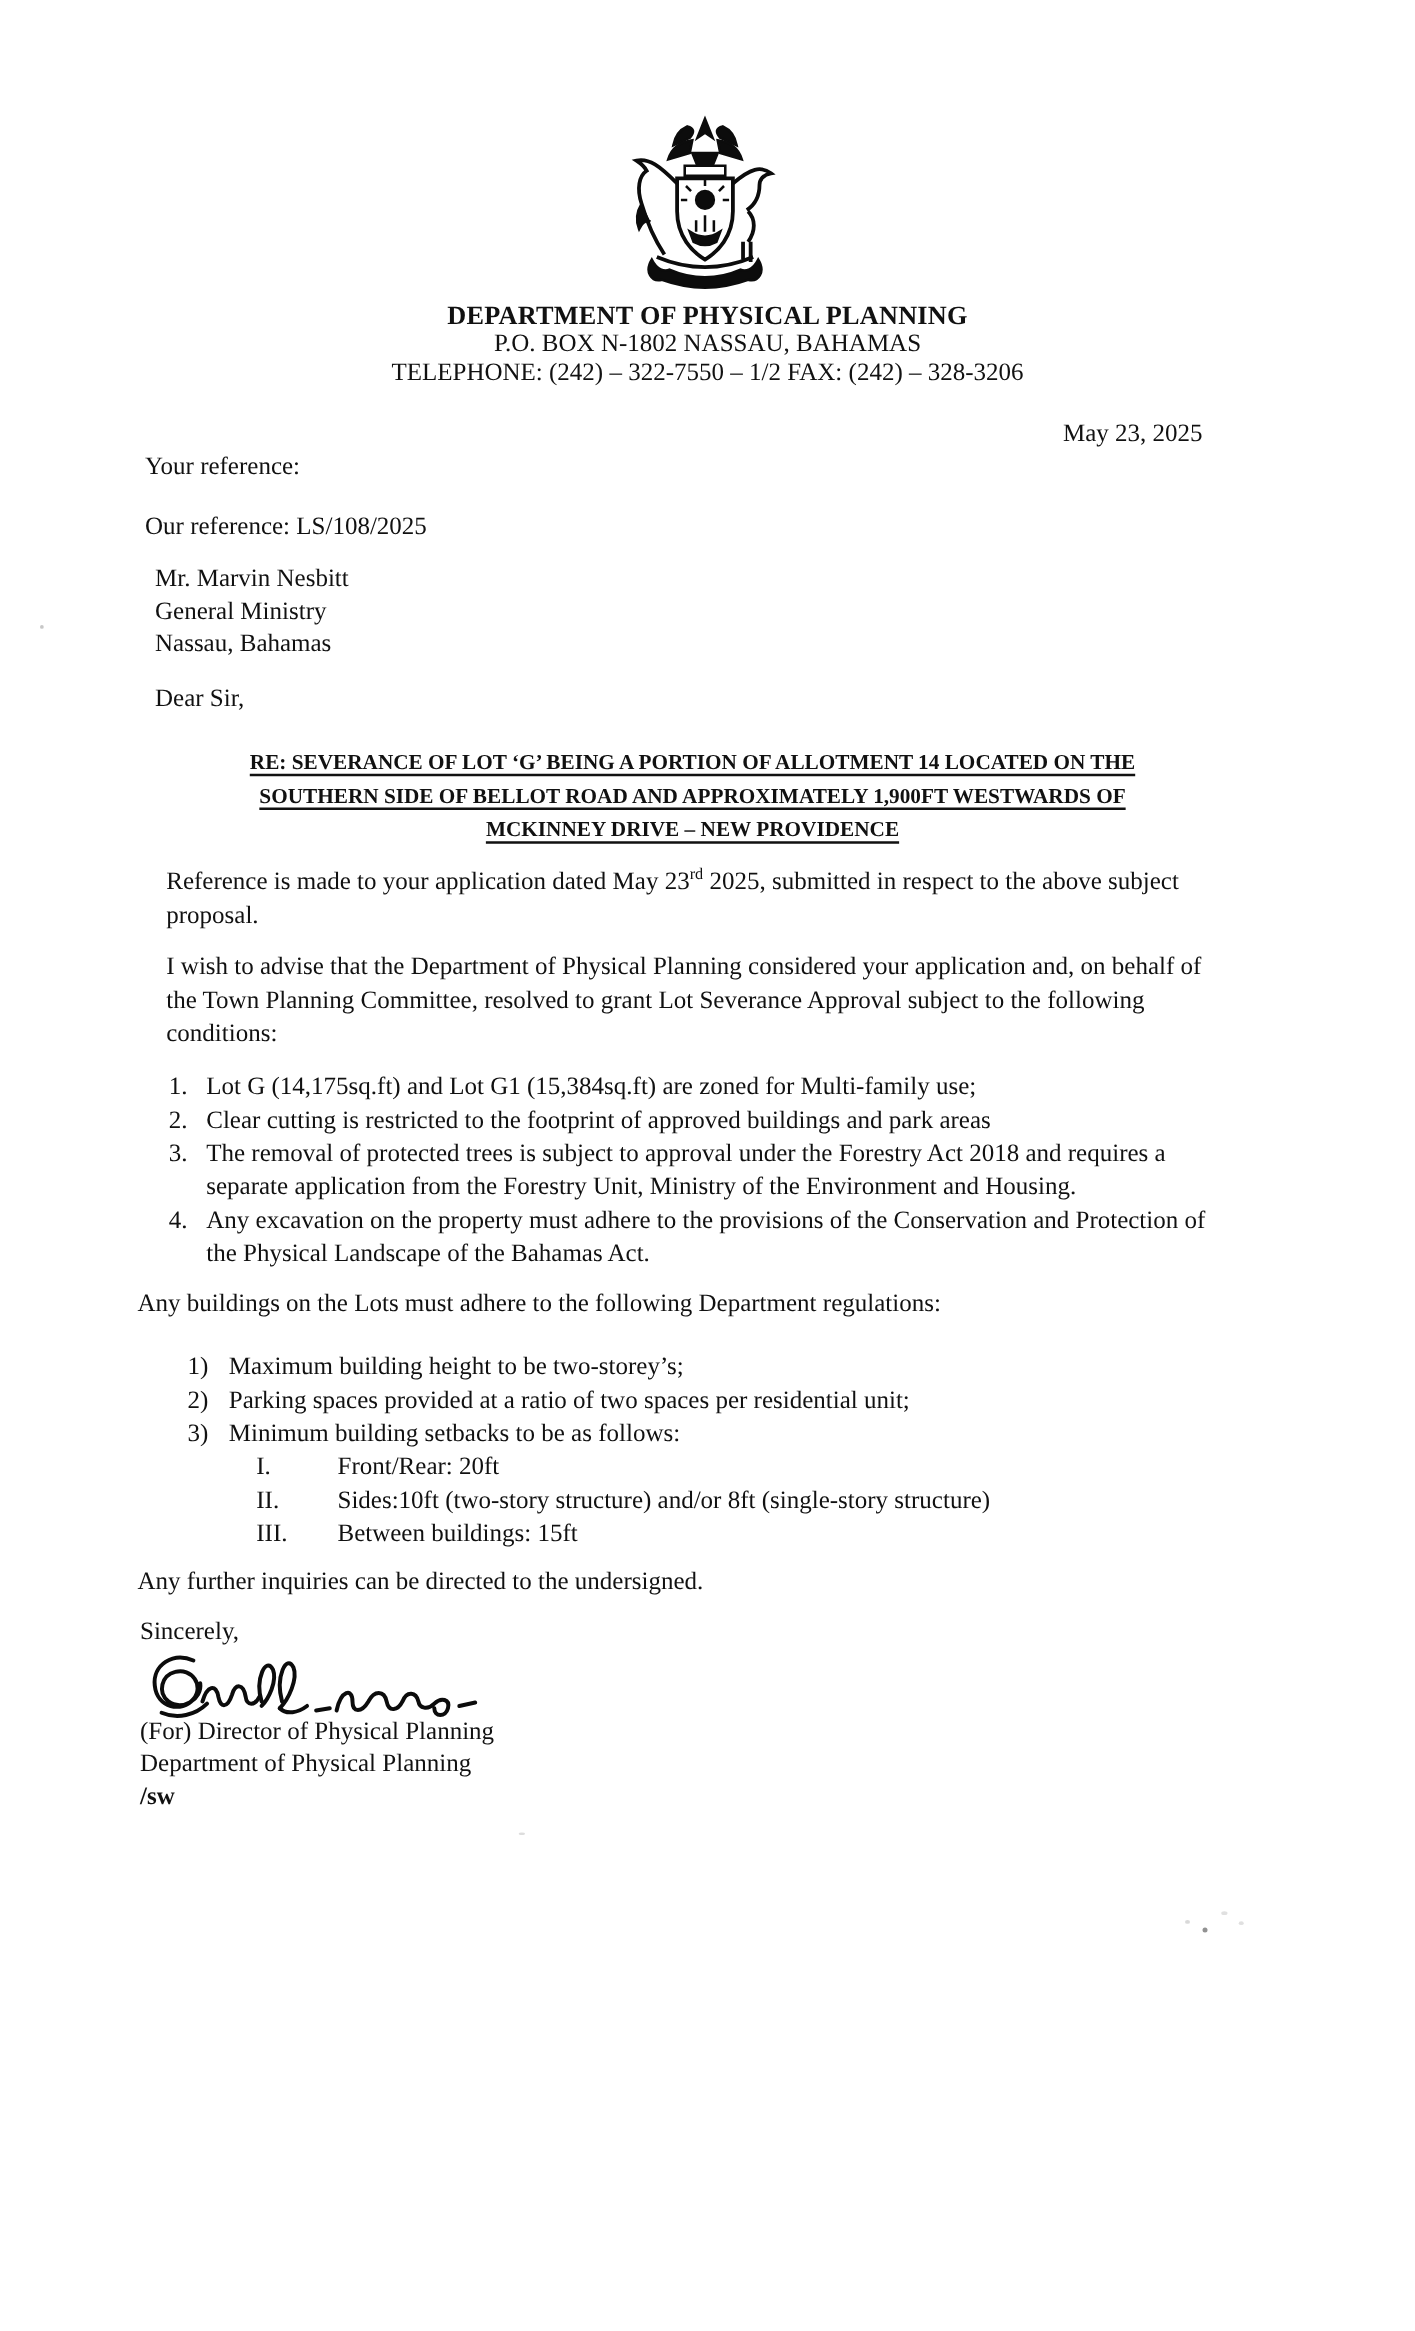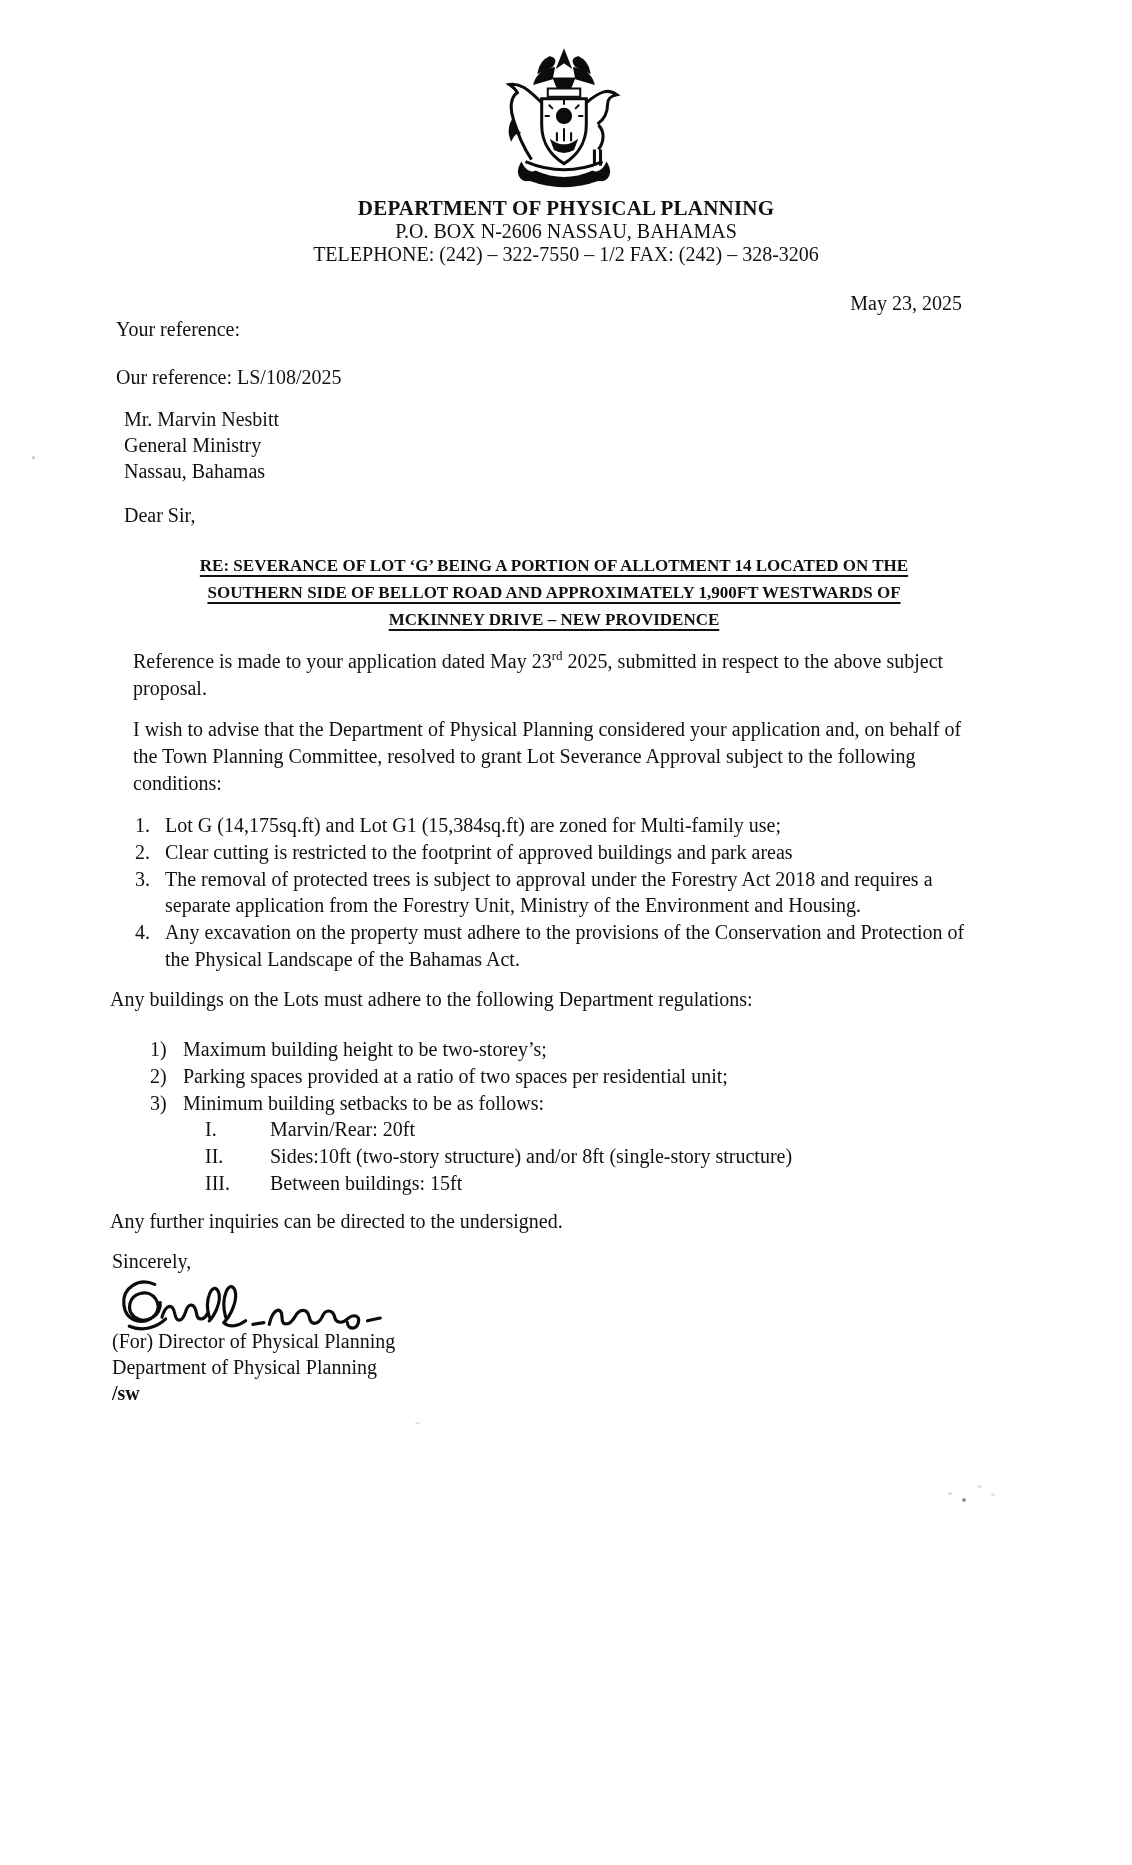--- a/index.html
+++ b/index.html
@@ -5,21 +5,21 @@
   html,body{margin:0;padding:0;background:#e8e8e8;}
   .page{
     position:relative;
     width:1132px;height:1865px;
     background:#ffffff;
     margin:0 auto;
     font-family:"Liberation Serif", serif;
     color:#111;
     overflow:hidden;
   }
-  .abs{position:absolute;}
+  .abs{position:absolute;margin-top:44px;}
   .center{left:0;right:0;text-align:center;}
   .crest{left:500px;top:48px;width:128px;height:142px;}
   .dept{top:196px;font-weight:bold;font-size:21px;letter-spacing:.2px;}
   .pobox{top:220px;font-size:20px;}
   .contact{top:243px;font-size:20px;}
   .dateline{top:292px;left:0;right:170px;text-align:right;font-size:20px;}
   .your-ref{top:318px;left:116px;font-size:20px;}
   .our-ref{top:366px;left:116px;font-size:20px;}
   .addressee{top:406px;left:124px;font-size:20px;line-height:26px;}
   .salutation{top:504px;left:124px;font-size:20px;text-align:center;}
@@ -69,21 +69,21 @@
         <path d="M40 54 C 26 40 18 34 8 36 c6 4 8 8 8 8 C 10 48 8 58 12 70 c4 14 10 28 18 40" stroke-width="3"></path>
         <path d="M12 70 q-6 10 -2 20 q4 -8 9 -6" fill="#0c0c0c"></path>
         <path d="M84 54 C 98 42 106 40 114 46 c-6 1 -9 5 -9 9 c0 10 -4 16 -10 20 M96 76 c6 6 6 16 0 24 M98 100 v16 M92 100 v14" stroke-width="3"></path>
         <path d="M24 112 q38 16 76 0" stroke-width="3"></path>
         <path d="M20 114 c-6 10 0 18 8 16 c22 8 46 8 68 0 c8 2 14 -6 8 -16 c-4 8 -10 10 -14 8 c-18 8 -38 8 -56 0 c-4 2 -10 0 -14 -8 z" fill="#0c0c0c"></path>
       </g>
     </svg>
   </div>
 
   <div class="abs center dept">DEPARTMENT OF PHYSICAL PLANNING</div>
-  <div class="abs center pobox">P.O. BOX N-2606 NASSAU, BAHAMAS</div>
+  <div class="abs center pobox">P.O. BOX N-1802 NASSAU, BAHAMAS</div>
   <div class="abs center contact">TELEPHONE: (242) – 322-7550 – 1/2   FAX: (242) – 328-3206</div>
 
   <div class="abs dateline">May 23, 2025</div>
   <div class="abs your-ref">Your reference:</div>
   <div class="abs our-ref">Our reference: LS/108/2025</div>
 
   <div class="abs addressee">
     <div>Mr. Marvin Nesbitt</div>
     <div>General Ministry</div>
     <div>Nassau, Bahamas</div>
@@ -135,21 +135,21 @@
     </div>
     <div class="lrow">
       <span class="lnum">3)</span>
       <span class="ltext">Minimum building setbacks to be as follows:</span>
     </div>
   </div>
 
   <div class="abs list setbacks">
     <div class="lrow">
       <span class="lnum">I.</span>
-      <span class="ltext">Marvin/Rear: 20ft</span>
+      <span class="ltext">Front/Rear: 20ft</span>
     </div>
     <div class="lrow">
       <span class="lnum">II.</span>
       <span class="ltext">Sides:10ft (two-story structure) and/or 8ft (single-story structure)</span>
     </div>
     <div class="lrow">
       <span class="lnum">III.</span>
       <span class="ltext">Between buildings: 15ft</span>
     </div>
   </div>

